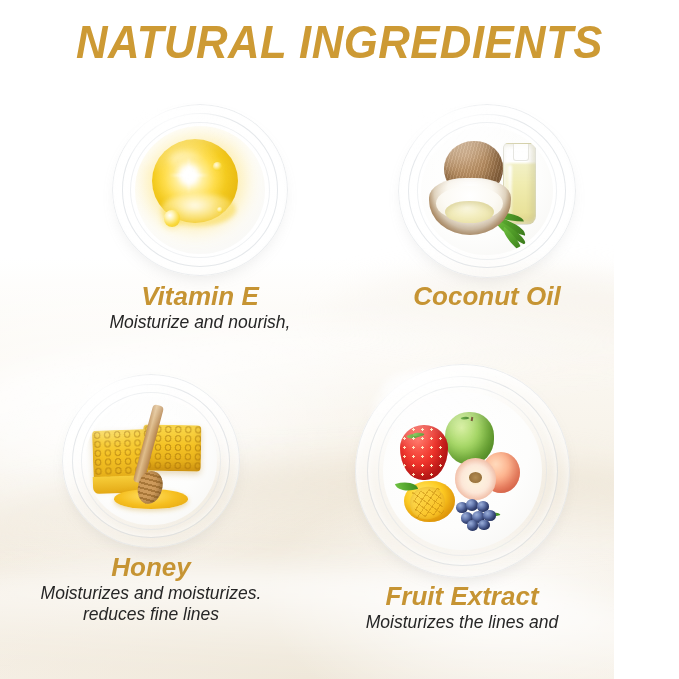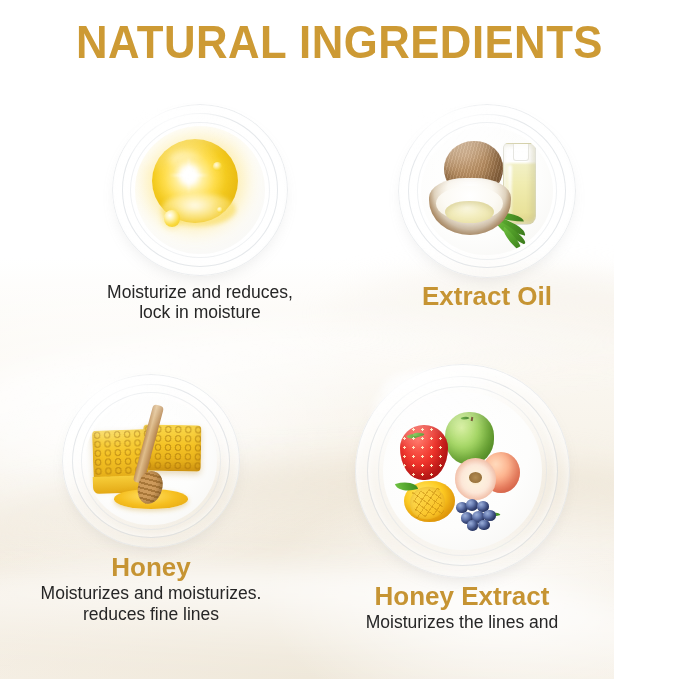--- a/index.html
+++ b/index.html
@@ -10,20 +10,21 @@
   }
   #poster{
     position:relative;
     width:614px;height:679px;
     background:
       radial-gradient(ellipse 70% 38% at 18% 62%, rgba(255,255,255,.95) 0%, rgba(255,255,255,0) 62%),
       radial-gradient(ellipse 60% 30% at 82% 88%, rgba(255,255,255,.85) 0%, rgba(255,255,255,0) 65%),
       radial-gradient(ellipse 90% 45% at 50% 100%, #efe8da 0%, rgba(239,232,218,0) 70%),
       linear-gradient(180deg,#ffffff 0%,#ffffff 38%,#fbf8f2 52%,#f6f1e7 70%,#f3ece0 84%,#f6f0e6 100%);
     overflow:hidden;
+    font-style:italic;
   }
   
   .swirl{position:absolute;pointer-events:none;}
   .swirl-a{
     left:-12%;top:48%;width:125%;height:20%;
     background:linear-gradient(175deg,rgba(255,255,255,.92),rgba(255,255,255,0) 72%);
     border-radius:50%;
     transform:rotate(-5deg);
     filter:blur(13px);
   }
@@ -392,22 +393,22 @@
           <div class="oil-pool"></div>
           <div class="drop drop-1"></div>
           <div class="drop drop-2"></div>
           <div class="drop drop-3"></div>
         </div>
         <div class="dish-rim-hi"></div>
         <div class="dish-gloss"></div>
       </div>
     </div>
     <div class="label-block" style="left:30px;top:282px;width:340px;">
-      <p class="ing-desc">Moisturize and reduces,</p>
-      <p class="ing-desc">lock in moisture</p>
+      <p class="ing-name">Vitamin E</p>
+      <p class="ing-desc">Moisturize and nourish,</p>
     </div>
   </div>
 
   <div class="cell">
     <div class="dish-wrap" style="left:398px;top:104px;width:178px;height:174px;">
       <div class="dish">
         <div class="dish-inner">
           <div class="coco-whole"></div>
           <div class="coco-bottle"></div>
           <div class="leaf leaf-3"></div>
@@ -417,21 +418,21 @@
           <div class="coco-half">
             <div class="coco-flesh"></div>
             <div class="coco-liquid"></div>
           </div>
         </div>
         <div class="dish-rim-hi"></div>
         <div class="dish-gloss"></div>
       </div>
     </div>
     <div class="label-block" style="left:317px;top:282px;width:340px;">
-      <p class="ing-name">Extract Oil</p>
+      <p class="ing-name">Coconut Oil</p>
     </div>
   </div>
 
   <div class="cell">
     <div class="dish-wrap" style="left:62px;top:374px;width:178px;height:174px;">
       <div class="dish">
         <div class="dish-inner">
           <div class="comb comb-b"></div>
           <div class="comb comb-a"></div>
           <div class="comb-side"></div>
@@ -481,18 +482,18 @@
             <div class="grape" style="left:56%;top:48%;width:23%;height:28%;"></div>
             <div class="grape" style="left:26%;top:74%;width:21%;height:25%;"></div>
             <div class="grape" style="left:47%;top:72%;width:21%;height:25%;"></div>
           </div>
         </div>
         <div class="dish-rim-hi"></div>
         <div class="dish-gloss"></div>
       </div>
     </div>
     <div class="label-block" style="left:292px;top:582px;width:340px;">
-      <p class="ing-name">Honey Extract</p>
+      <p class="ing-name">Fruit Extract</p>
       <p class="ing-desc">Moisturizes the lines and</p>
     </div>
   </div>
 
 </div>
 
 </body></html>

